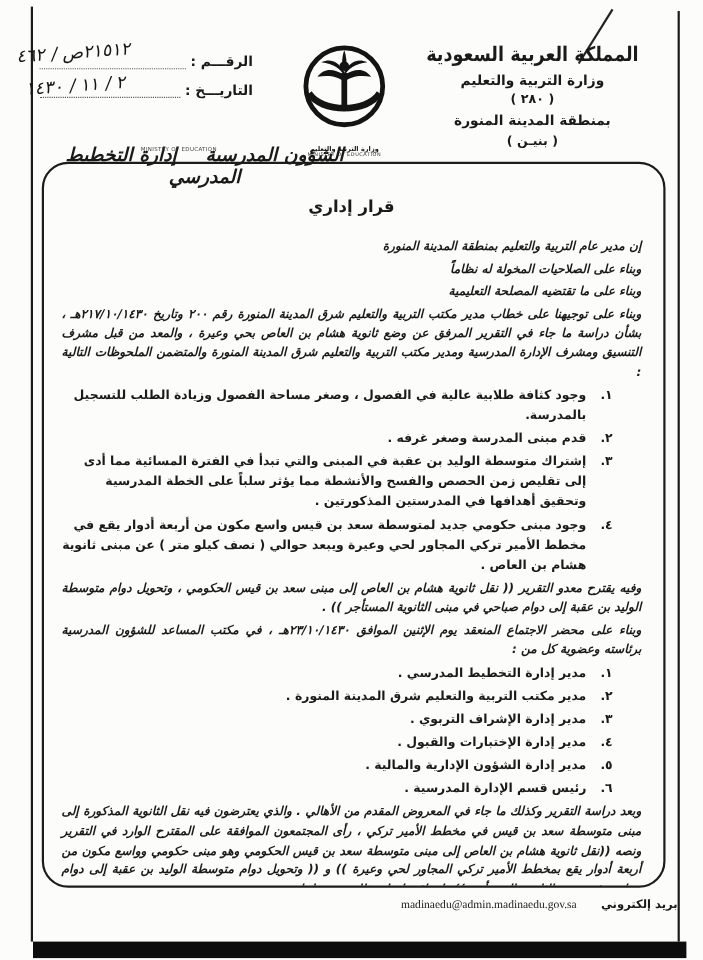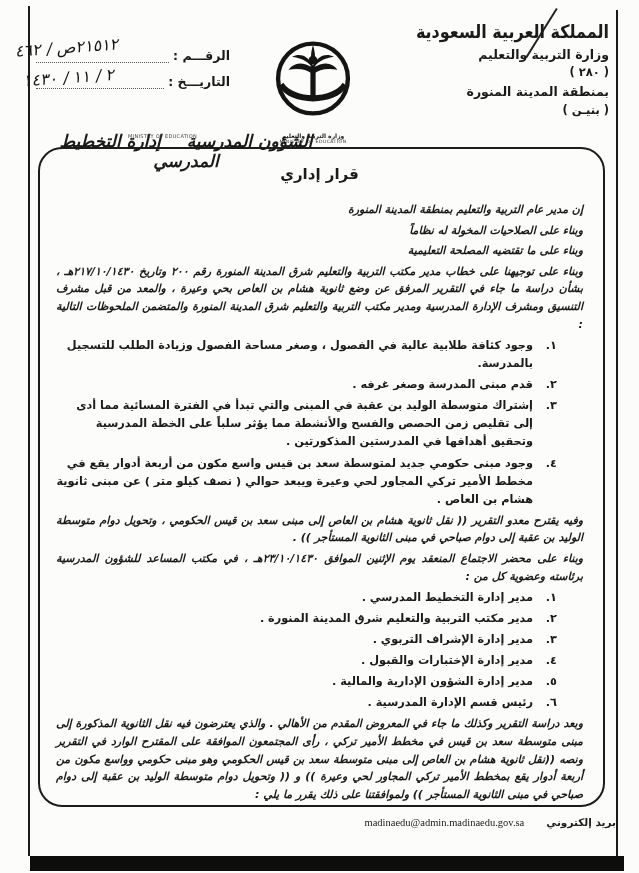--- a/index.html
+++ b/index.html
@@ -8,21 +8,21 @@
     background:#fcfcfa;color:#1a1a1a;
     font-family:"DejaVu Sans",sans-serif;
   }
   
   .vline{position:absolute;width:2px;background:#1a1a1a;}
   .vline.left{left:28px;top:6px;height:850px;}
   .vline.right{left:616px;top:10px;height:846px;}
   .scanbar{position:absolute;left:30px;top:856px;width:594px;height:15px;background:#0d0d0d;}
 
   
-  .hdr-right{position:absolute;right:30px;top:22px;width:250px;direction:rtl;}
+  .hdr-right{position:absolute;right:30px;top:40px;width:250px;text-align:center;direction:rtl;}
   .kingdom{font-weight:700;font-size:16px;letter-spacing:-0.5px;transform:scaleY(1.15);margin-bottom:4px;}
   .hdr-line{font-weight:700;font-size:12.5px;line-height:1.55;}
   .hdr-line.small{font-size:11.5px;}
 
   
   .penmark{position:absolute;left:556px;top:8px;width:2px;height:58px;background:#222;transform:rotate(32deg);transform-origin:top left;}
 
   
   .hdr-left{position:absolute;left:34px;top:48px;width:196px;direction:rtl;}
   .field{display:flex;align-items:flex-end;margin-bottom:11px;position:relative;}
@@ -39,21 +39,21 @@
   .logo-caption-en{font-size:4.5px;letter-spacing:0.5px;color:#333;}
 
   
   .dept{position:absolute;left:36px;top:131px;width:300px;direction:rtl;text-align:center;
         font-weight:700;font-size:17px;font-style:italic;}
   .dept .gap{display:inline-block;width:26px;}
   .stamp-en{position:absolute;left:128px;top:133px;font-size:5px;color:#444;letter-spacing:0.3px;}
 
   
   .box{position:absolute;left:38px;top:147px;width:567px;height:660px;box-sizing:border-box;
-       border:2px solid #1c1c1c;border-radius:24px;padding:10px 20px 8px 16px;
+       border:2px solid #1c1c1c;border-radius:24px;padding:24px 20px 8px 16px;
        direction:rtl;overflow:hidden;}
   .doc-title{text-align:center;font-weight:700;font-size:15px;margin:6px 0 18px 0;}
   .para{font-weight:700;font-size:11px;line-height:1.6;margin:0 0 3px 0;text-align:right;font-style:italic;}
   .para.just{text-align:justify;}
   ol.plain{list-style:none;margin:4px 0 2px 0;padding:0 26px 0 0;}
   ol.plain li{display:flex;gap:10px;font-weight:700;font-size:11.3px;line-height:1.6;margin-bottom:3px;}
   ol.plain li .n{min-width:14px;}
   ol.plain li .t{flex:1;text-align:right;}
 
   

